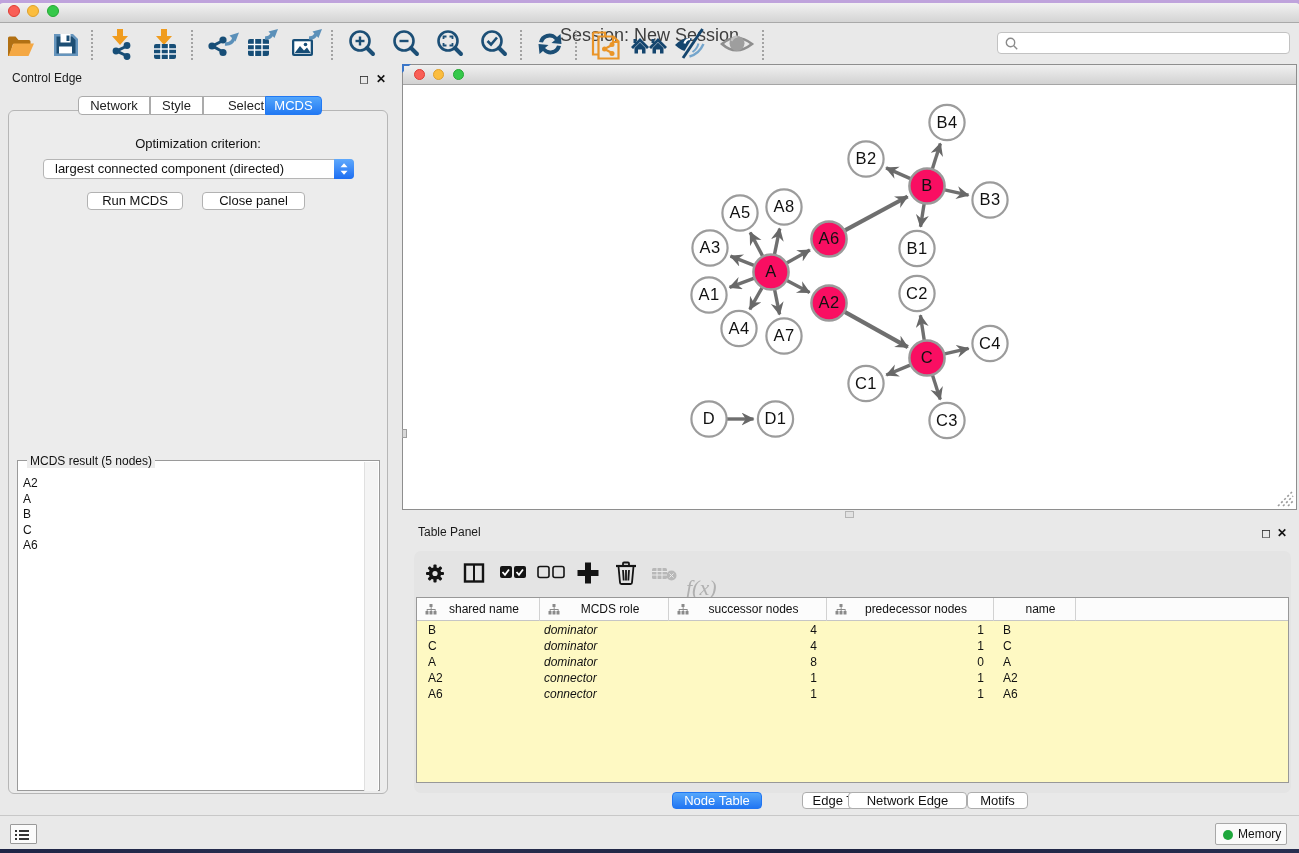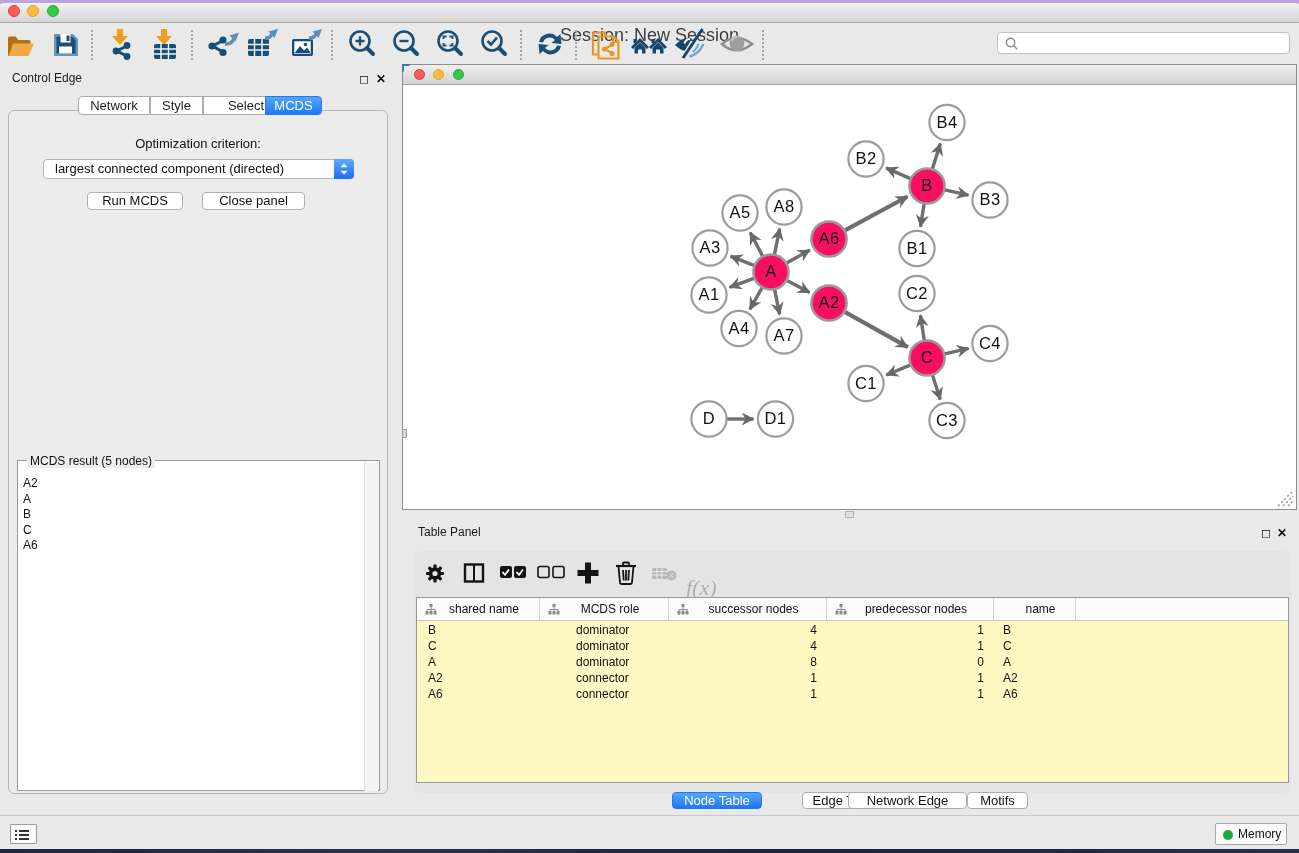--- a/index.html
+++ b/index.html
@@ -452,21 +452,21 @@
                   <rect x="4.5" y="0" width="3" height="3"></rect>
                   <rect x="0.5" y="7" width="3" height="3.5"></rect>
                   <rect x="4.5" y="7" width="3" height="3.5"></rect>
                   <rect x="8.5" y="7" width="3" height="3.5"></rect>
                   <path d="M5.7 3 h0.9 v2 h4 v2 h-0.9 v-1.1 h-3.1 v1.1 h-0.9 v-1.1 h-3.1 v1.1 h-0.9 v-2 h4 z"></path>
                 </g>
               </svg>predecessor nodes</div>
         <div class="th" style="left:577px; width:82px;">name</div>
       </div>
       <div class="td" style="left:11px; top:24px;">B<br>C<br>A<br>A2<br>A6</div>
-      <div class="td" style="left:159px; top:24px;">dominator<br>dominator<br>dominator<br>connector<br>connector</div>
+      <div class="td" style="left:127px; top:24px;font-style:italic;">dominator<br>dominator<br>dominator<br>connector<br>connector</div>
       <div class="td" style="left:320px; top:24px; width:80px; text-align:right;">4<br>4<br>8<br>1<br>1</div>
       <div class="td" style="left:487px; top:24px; width:80px; text-align:right;">1<br>1<br>0<br>1<br>1</div>
       <div class="td" style="left:586px; top:24px;">B<br>C<br>A<br>A2<br>A6</div>
     </div>
   </div>
   <div class="btab btabsel" style="left:672px; width:90px;">Node Table</div>
   <div class="btab" style="left:762px; width:86px;margin-left:40px;">Edge Table</div>
   <div class="btab" style="left:848px; width:119px;">Network Edge</div>
   <div class="btab" style="left:967px; width:61px;">Motifs</div>
 

